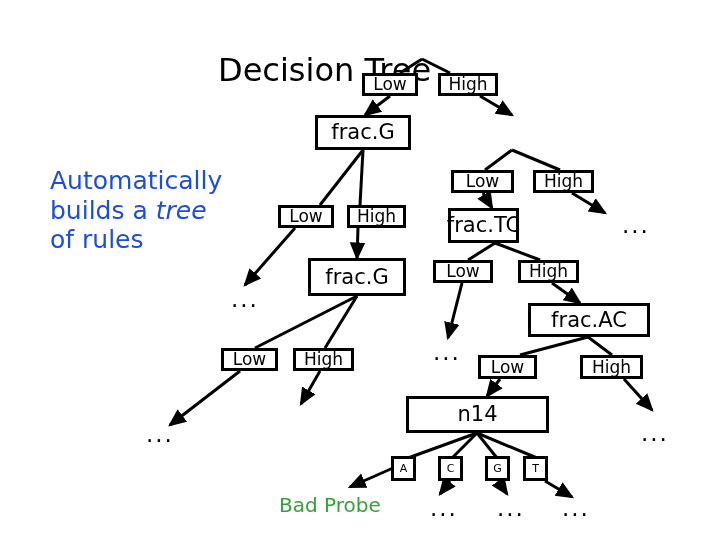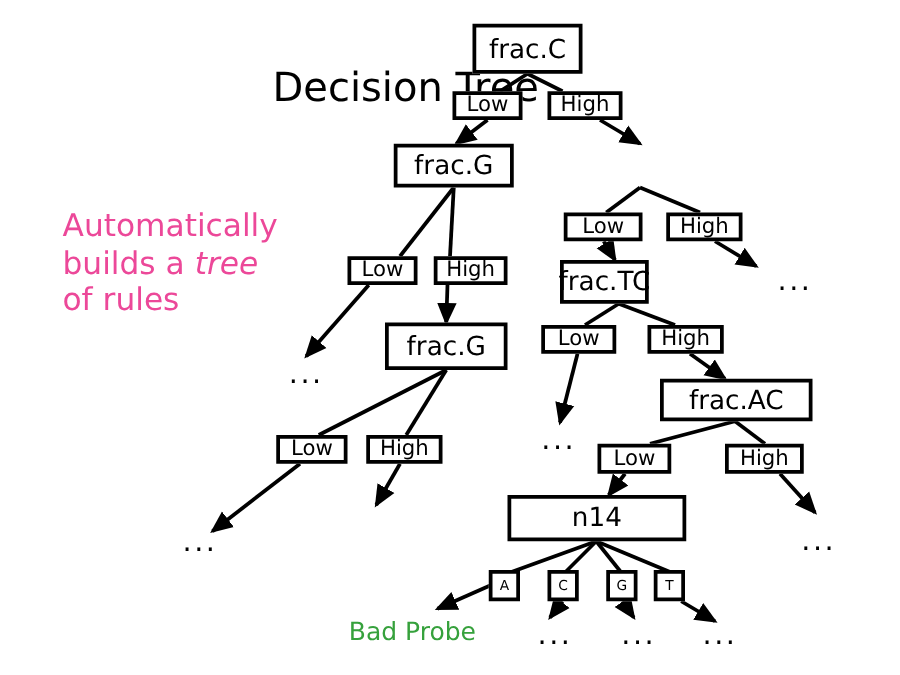--- a/index.html
+++ b/index.html
@@ -53,21 +53,21 @@
     line-height: 1.18;
     z-index: 4;
   }
   #slide-title {
     font-size: 32px;
     color: #000000;
     z-index: 1;
   }
   #body-text {
     font-size: 25px;
-    color: #ec4899;
+    color: #1d4ed8;
     z-index: 2;
   }
   #body-text .em {
     font-style: italic;
   }
   .leaf-text {
     font-size: 20px;
     z-index: 4;
   }
   .ellipsis {
@@ -150,21 +150,20 @@
       <line x1="393" y1="468" x2="350" y2="487" marker-end="url(#arrowhead)"></line>
 
       <line x1="450" y1="481" x2="440" y2="494" marker-end="url(#arrowhead)"></line>
 
       <line x1="498" y1="481" x2="507" y2="494" marker-end="url(#arrowhead)"></line>
 
       <line x1="545" y1="481" x2="572" y2="497" marker-end="url(#arrowhead)"></line>
     </g>
   </svg>
 
-  <div class="node node-big" style="left:378px; top:19px; width:88px; height:40px;">frac.C</div>
 
   <div class="node node-label" style="left:362px; top:73px; width:56px; height:23px;">Low</div>
   <div class="node node-label" style="left:438px; top:73px; width:60px; height:23px;">High</div>
 
   <div class="node node-big" style="left:315px; top:115px; width:96px; height:35px;">frac.G</div>
 
   <div class="node node-label" style="left:278px; top:205px; width:56px; height:23px;">Low</div>
   <div class="node node-label" style="left:347px; top:205px; width:59px; height:23px;">High</div>
 
   <div class="node node-label" style="left:451px; top:170px; width:63px; height:23px;">Low</div>

